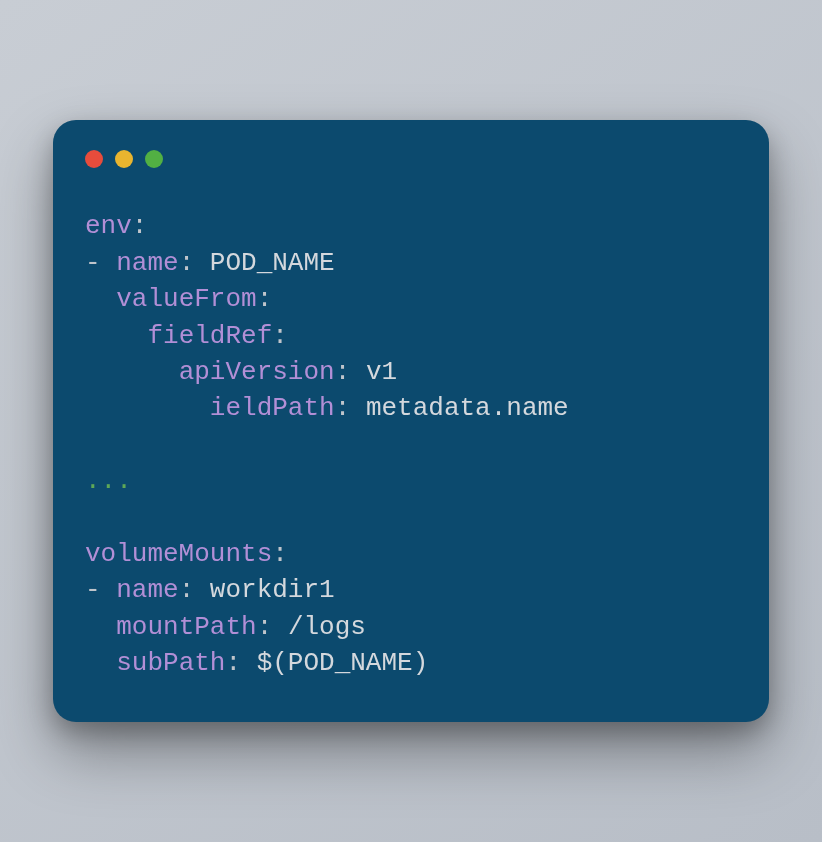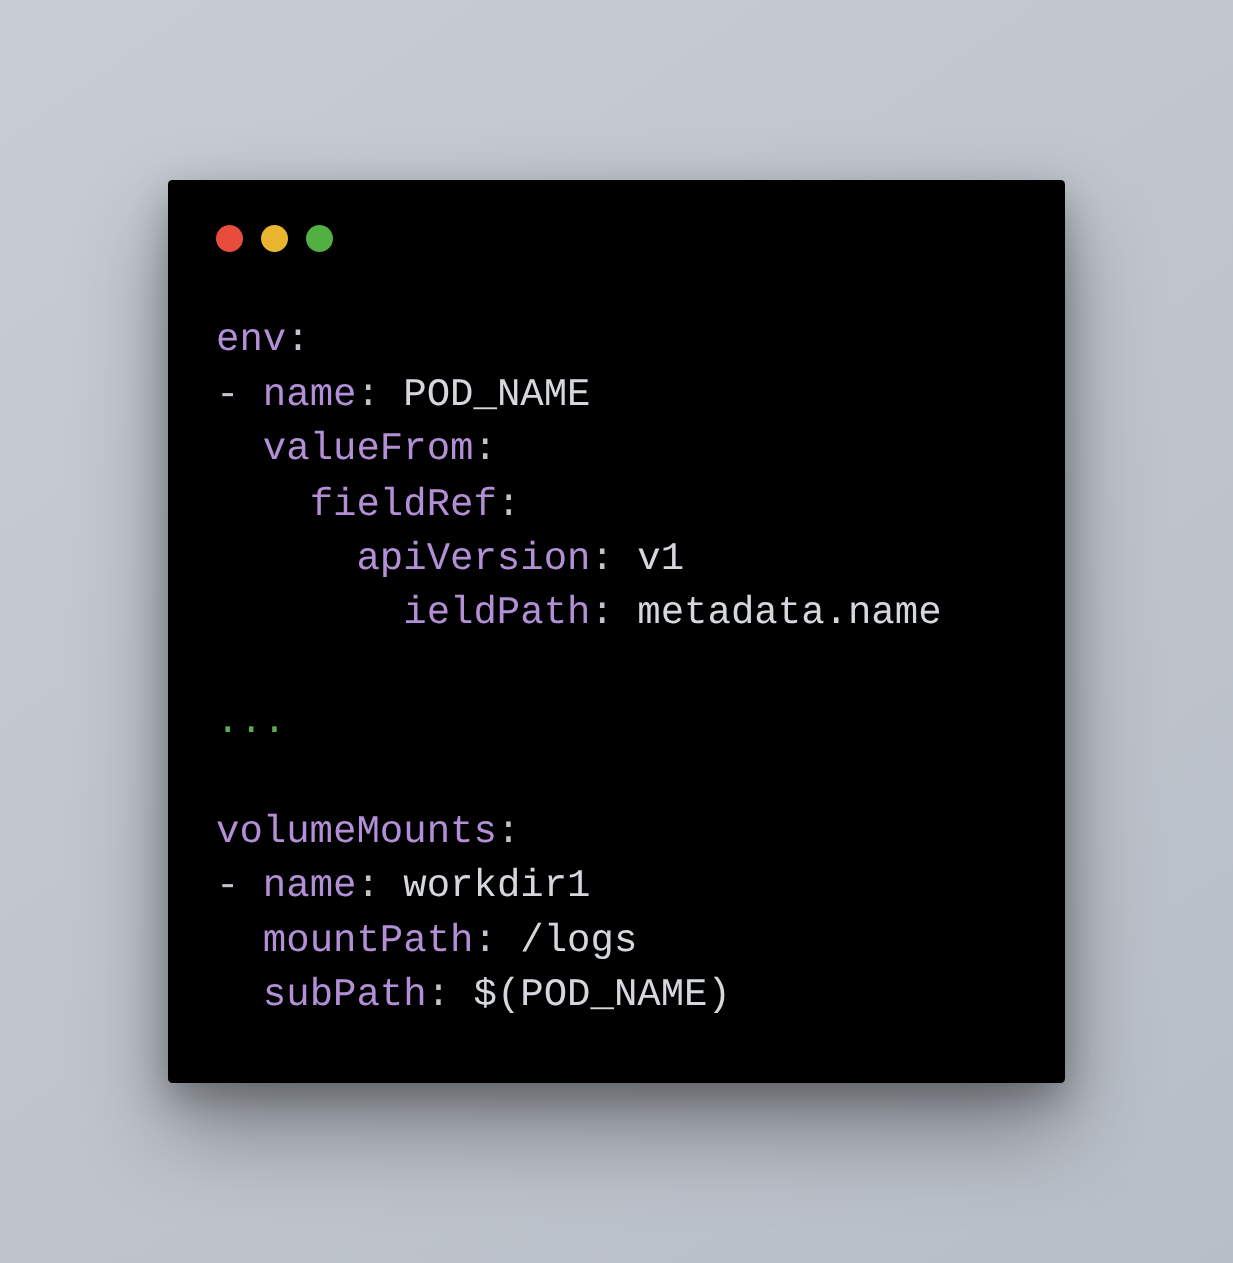--- a/index.html
+++ b/index.html
@@ -10,23 +10,23 @@
     body {
       width: 822px;
       height: 842px;
       background: linear-gradient(145deg, #c8cdd4 0%, #b8bec7 100%);
       display: flex;
       align-items: center;
       justify-content: center;
       font-family: 'SF Mono', 'Monaco', 'Consolas', 'Courier New', monospace;
     }
     .window {
-      width: 598px;
-      background: #000000;
-      border-radius: 3px;
+      width: 716px;
+      background: #0c4a6e;
+      border-radius: 23px;
       box-shadow: 0 30px 60px rgba(0,0,0,0.35), 0 10px 25px rgba(0,0,0,0.25);
       padding: 30px 32px 40px 32px;
     }
     .titlebar {
       display: flex;
       gap: 12px;
       margin-bottom: 40px;
     }
     .dot {
       width: 18px;

